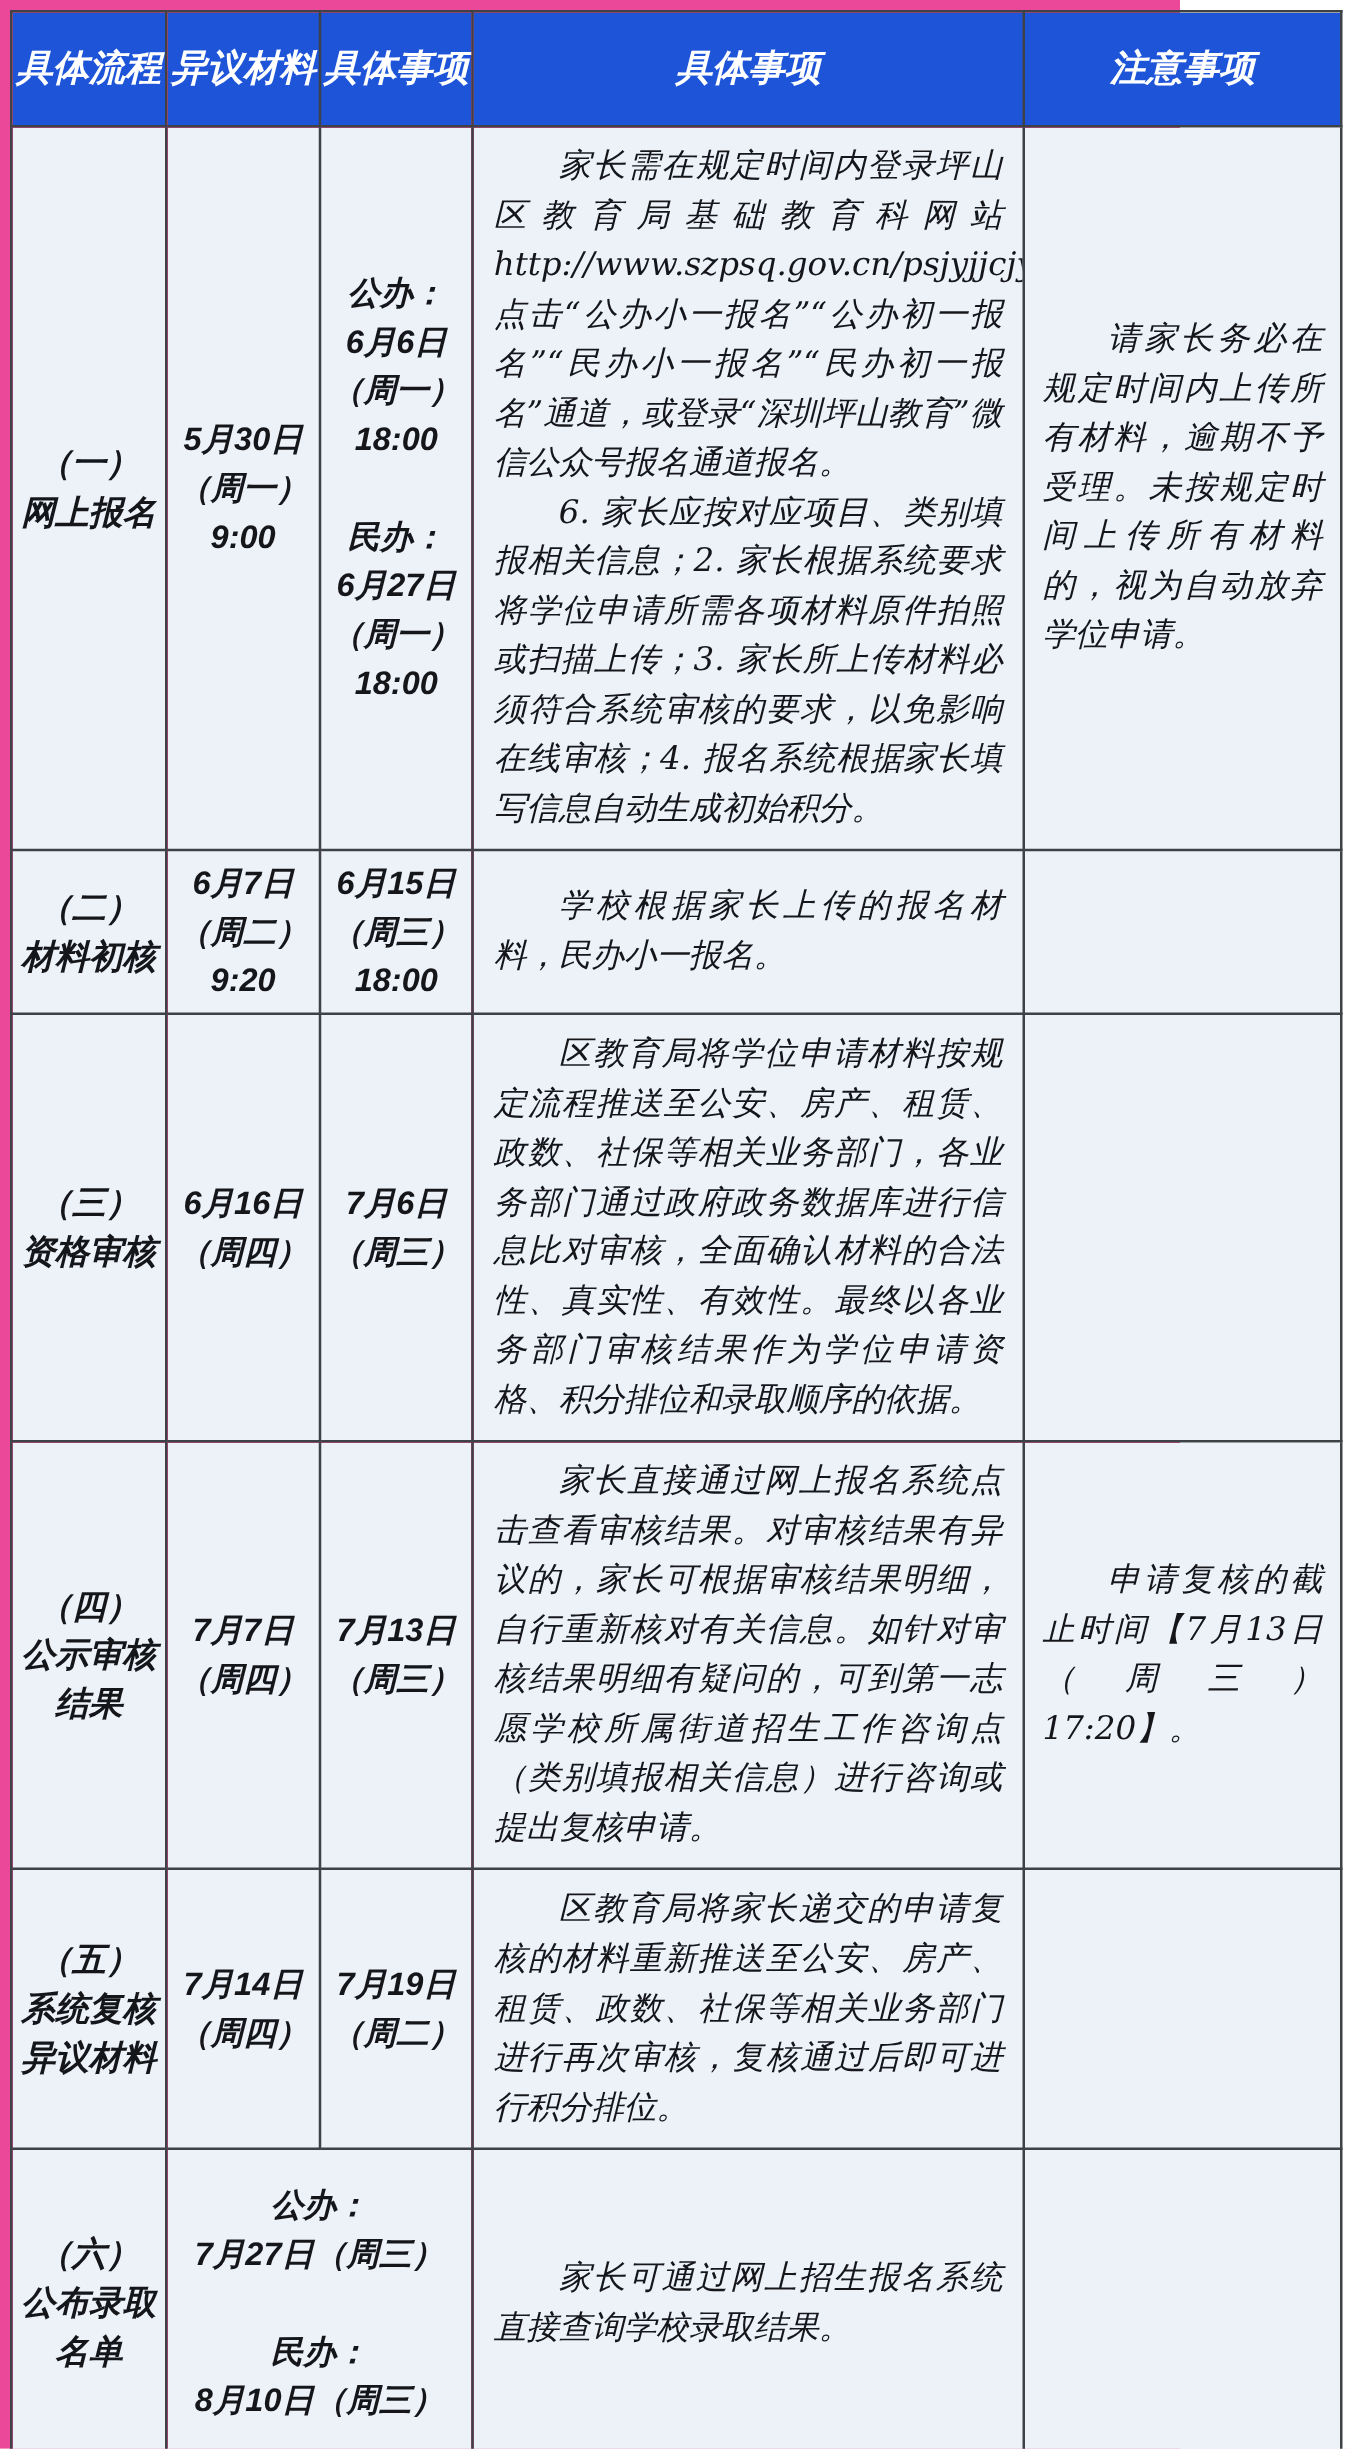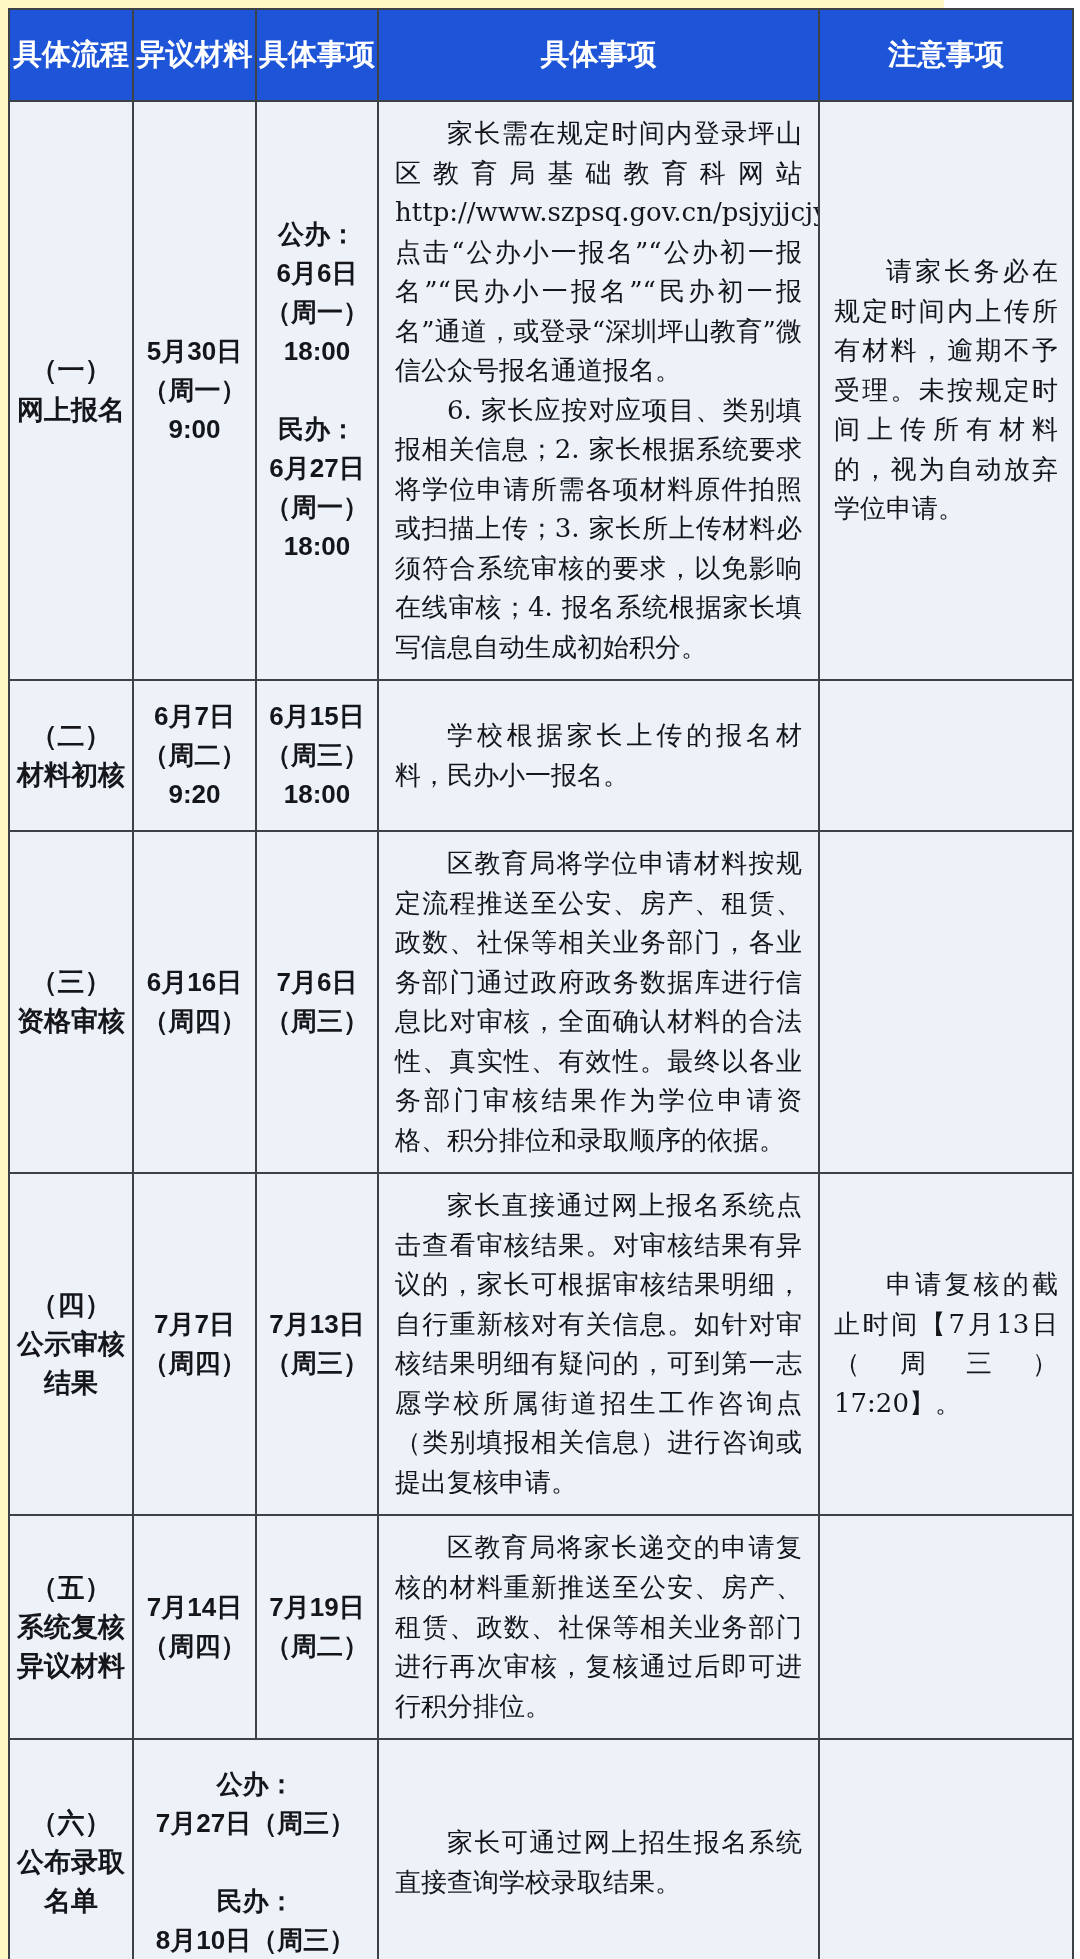--- a/index.html
+++ b/index.html
@@ -6,21 +6,22 @@
     margin: 0;
     padding: 0;
     background: #ffffff;
     font-family: "Liberation Sans", sans-serif;
   }
   .page {
     width: 944px;
     height: 1959px;
     box-sizing: border-box;
     padding: 8px;
-    background: #fef9c3;
+    background: #ec4899;
+    font-style: italic;
   }
   table.schedule {
     border-collapse: collapse;
     width: 1064px;
     table-layout: fixed;
   }
   .schedule th, .schedule td {
     border: 2px solid #3d4247;
     box-sizing: border-box;
     overflow: hidden;
@@ -48,21 +49,21 @@
     text-align: center;
     white-space: pre-line;
   }
   td.time {
     font-family: "Liberation Sans", sans-serif;
     font-weight: bold;
     font-size: 26px;
     line-height: 1.5;
     text-align: center;
     white-space: pre-line;
-    padding: 16px 4px;
+    padding: 6px 4px;
   }
   td.details {
     padding: 12px 16px;
   }
   td.details p, td.note p {
     margin: 0;
     font-family: "DejaVu Serif", serif;
     font-size: 26px;
     line-height: 1.52;
     text-indent: 2em;

